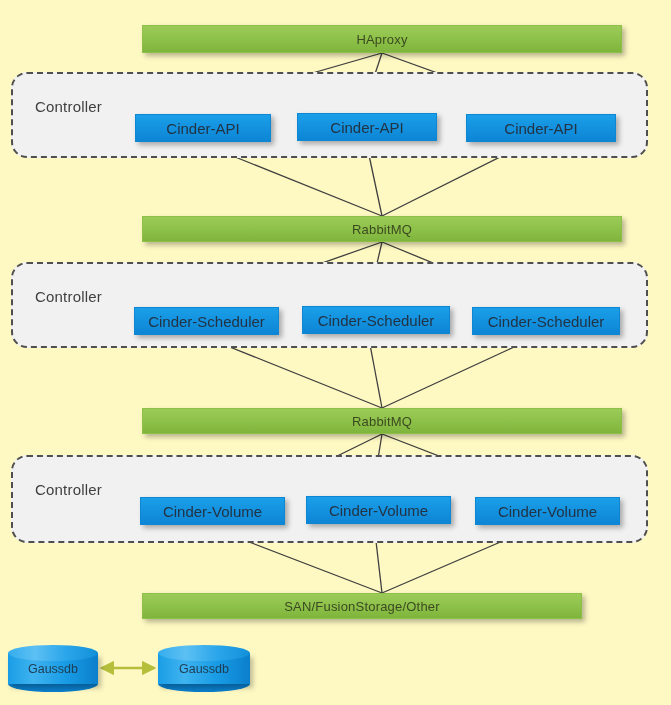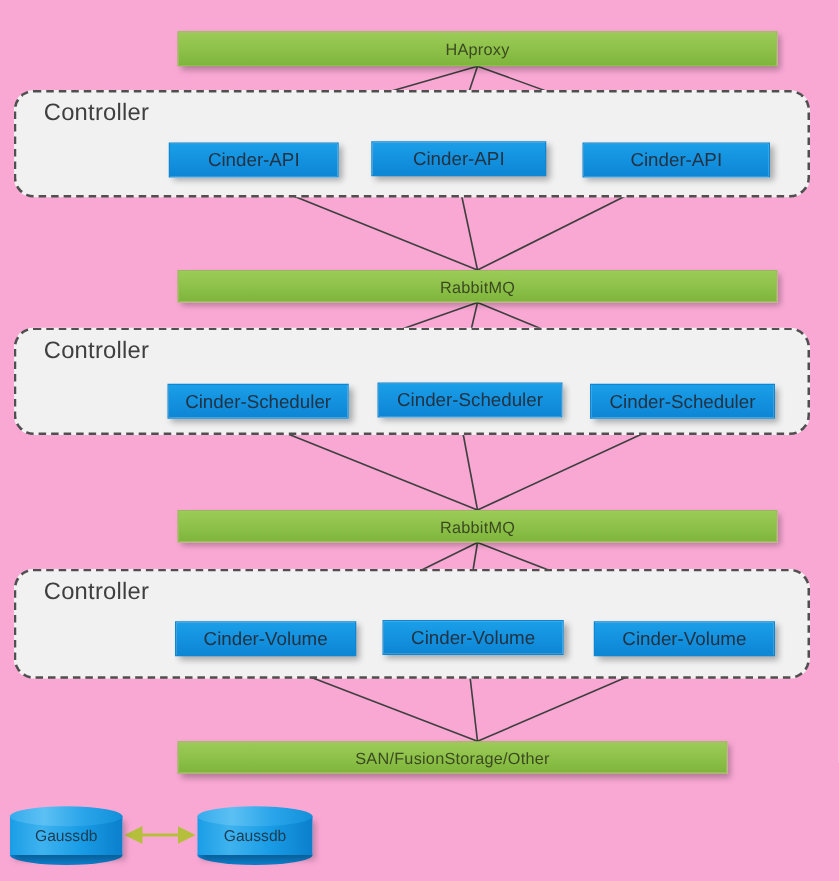--- a/index.html
+++ b/index.html
@@ -10,21 +10,21 @@
   body {
     width: 671px;
     height: 705px;
     font-family: "Liberation Sans", sans-serif;
     overflow: hidden;
   }
   #canvas {
     position: relative;
     width: 671px;
     height: 705px;
-    background: #f9a8d4;
+    background: #fef9c3;
   }
   #edges {
     position: absolute;
     left: 0; top: 0;
     width: 671px;
     height: 705px;
     pointer-events: none;
   }
 
   
@@ -48,22 +48,22 @@
     position: absolute;
     box-sizing: border-box;
     background: #f1f1f1;
     border: 2px dashed #4f4f4f;
     border-radius: 16px;
     z-index: 1;
   }
   .zone-label {
     position: absolute;
     left: 22px;
-    top: 6px;
-    font-size: 19px;
+    top: 24px;
+    font-size: 15px;
     color: #3f3f3f;
     font-family: "Liberation Sans", sans-serif;
     letter-spacing: 0.2px;
   }
 
   
   .bbox {
     position: absolute;
     box-sizing: border-box;
     background: linear-gradient(to bottom, #1b9fe8 0%, #128fdd 60%, #0d86d4 100%);

